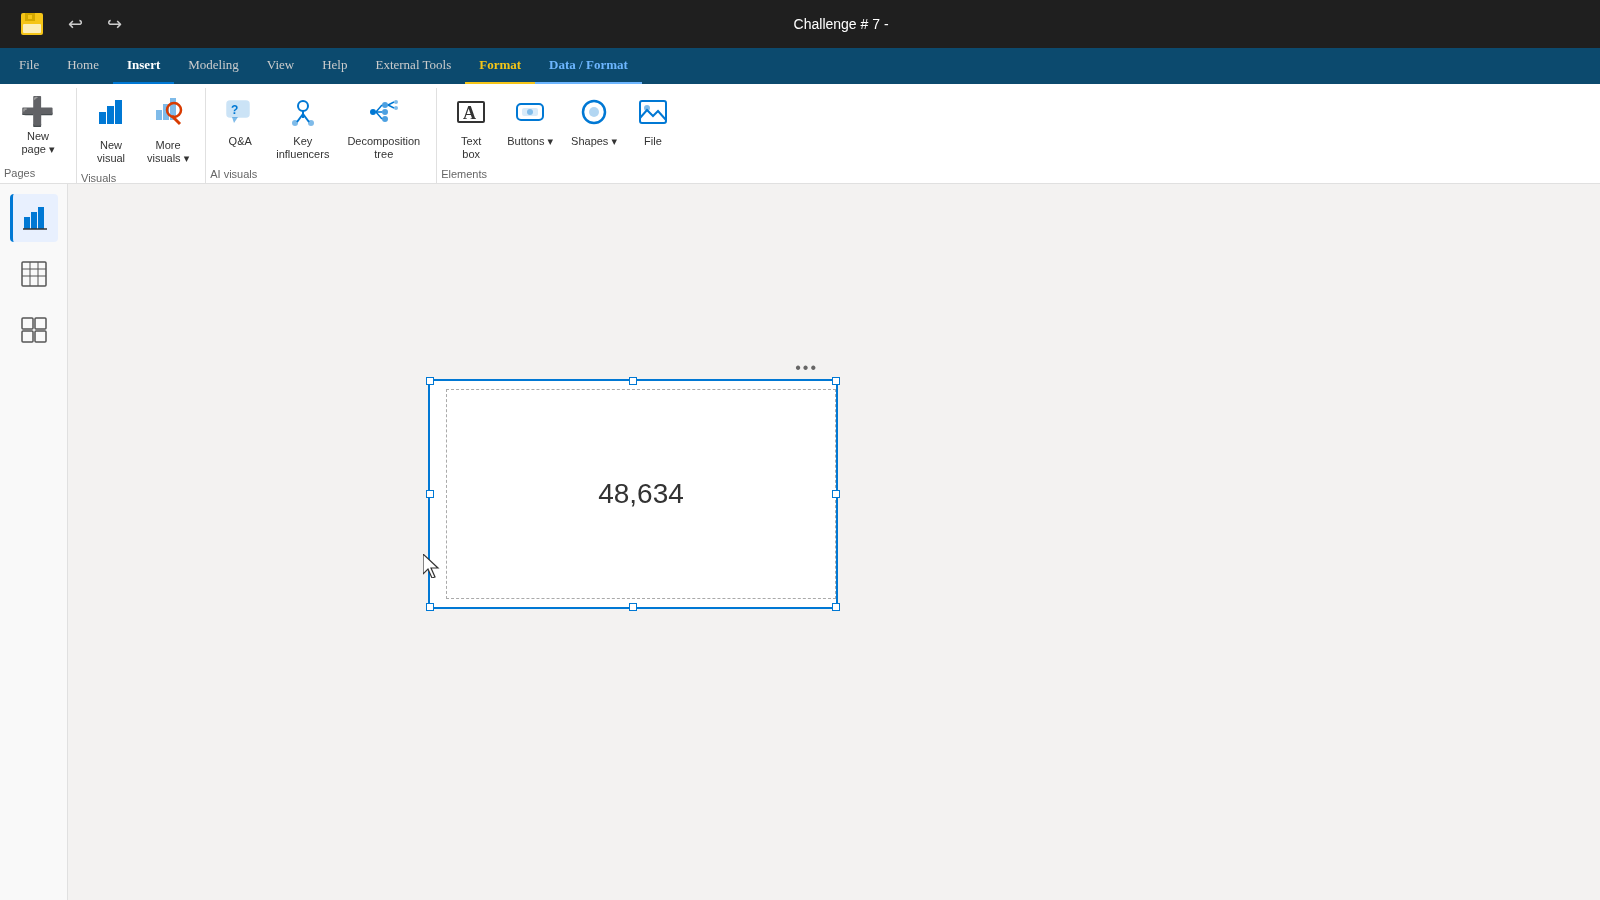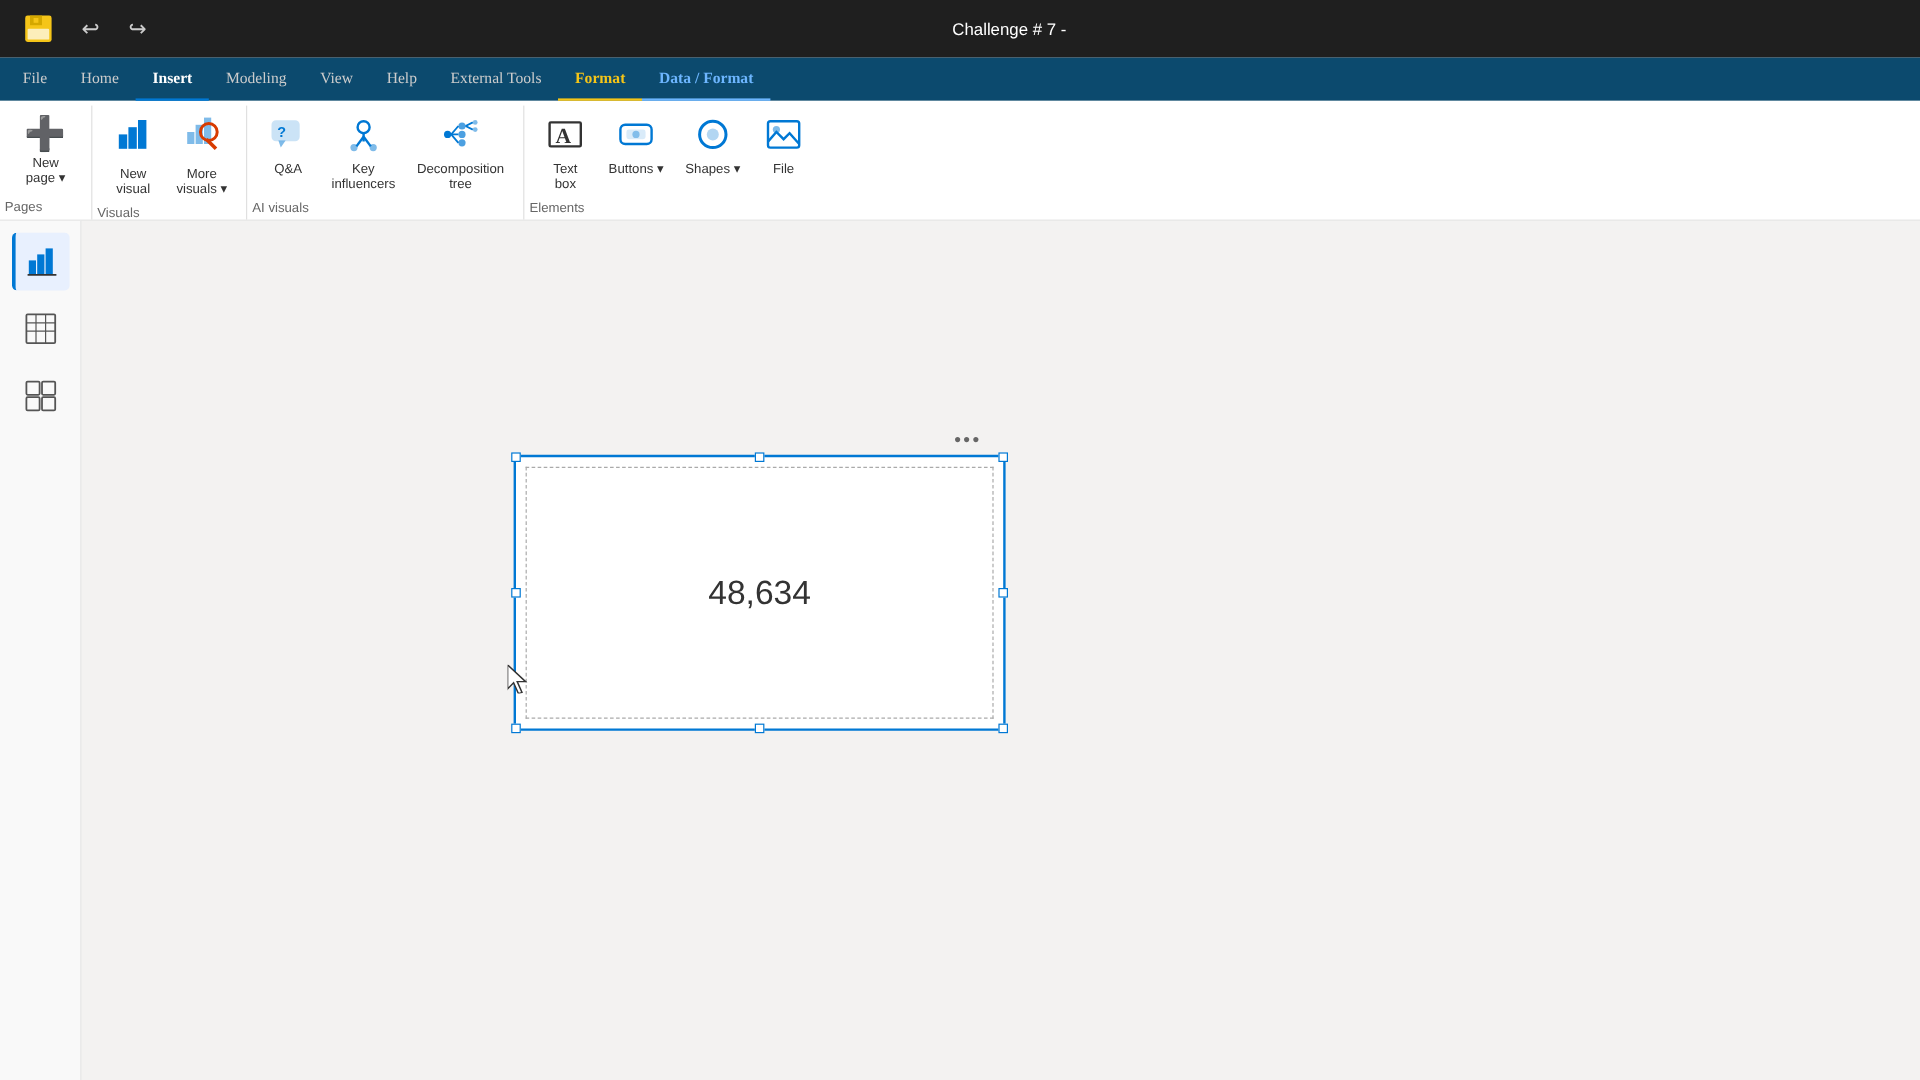--- a/index.html
+++ b/index.html
@@ -162,21 +162,21 @@
     }
     .visual-outer {
       width: 100%;
       height: 100%;
       border: 2.5px solid #0078d4;
       border-radius: 4px;
       background: #fff;
       position: relative;
       display: flex;
       align-items: center;
-      justify-content: center;
+      justify-content: flex-end;
     }
     .visual-inner {
       width: calc(100% - 16px);
       height: calc(100% - 16px);
       border: 1.5px dashed #aaa;
       display: flex;
       align-items: center;
       justify-content: center;
     }
     .visual-value {

